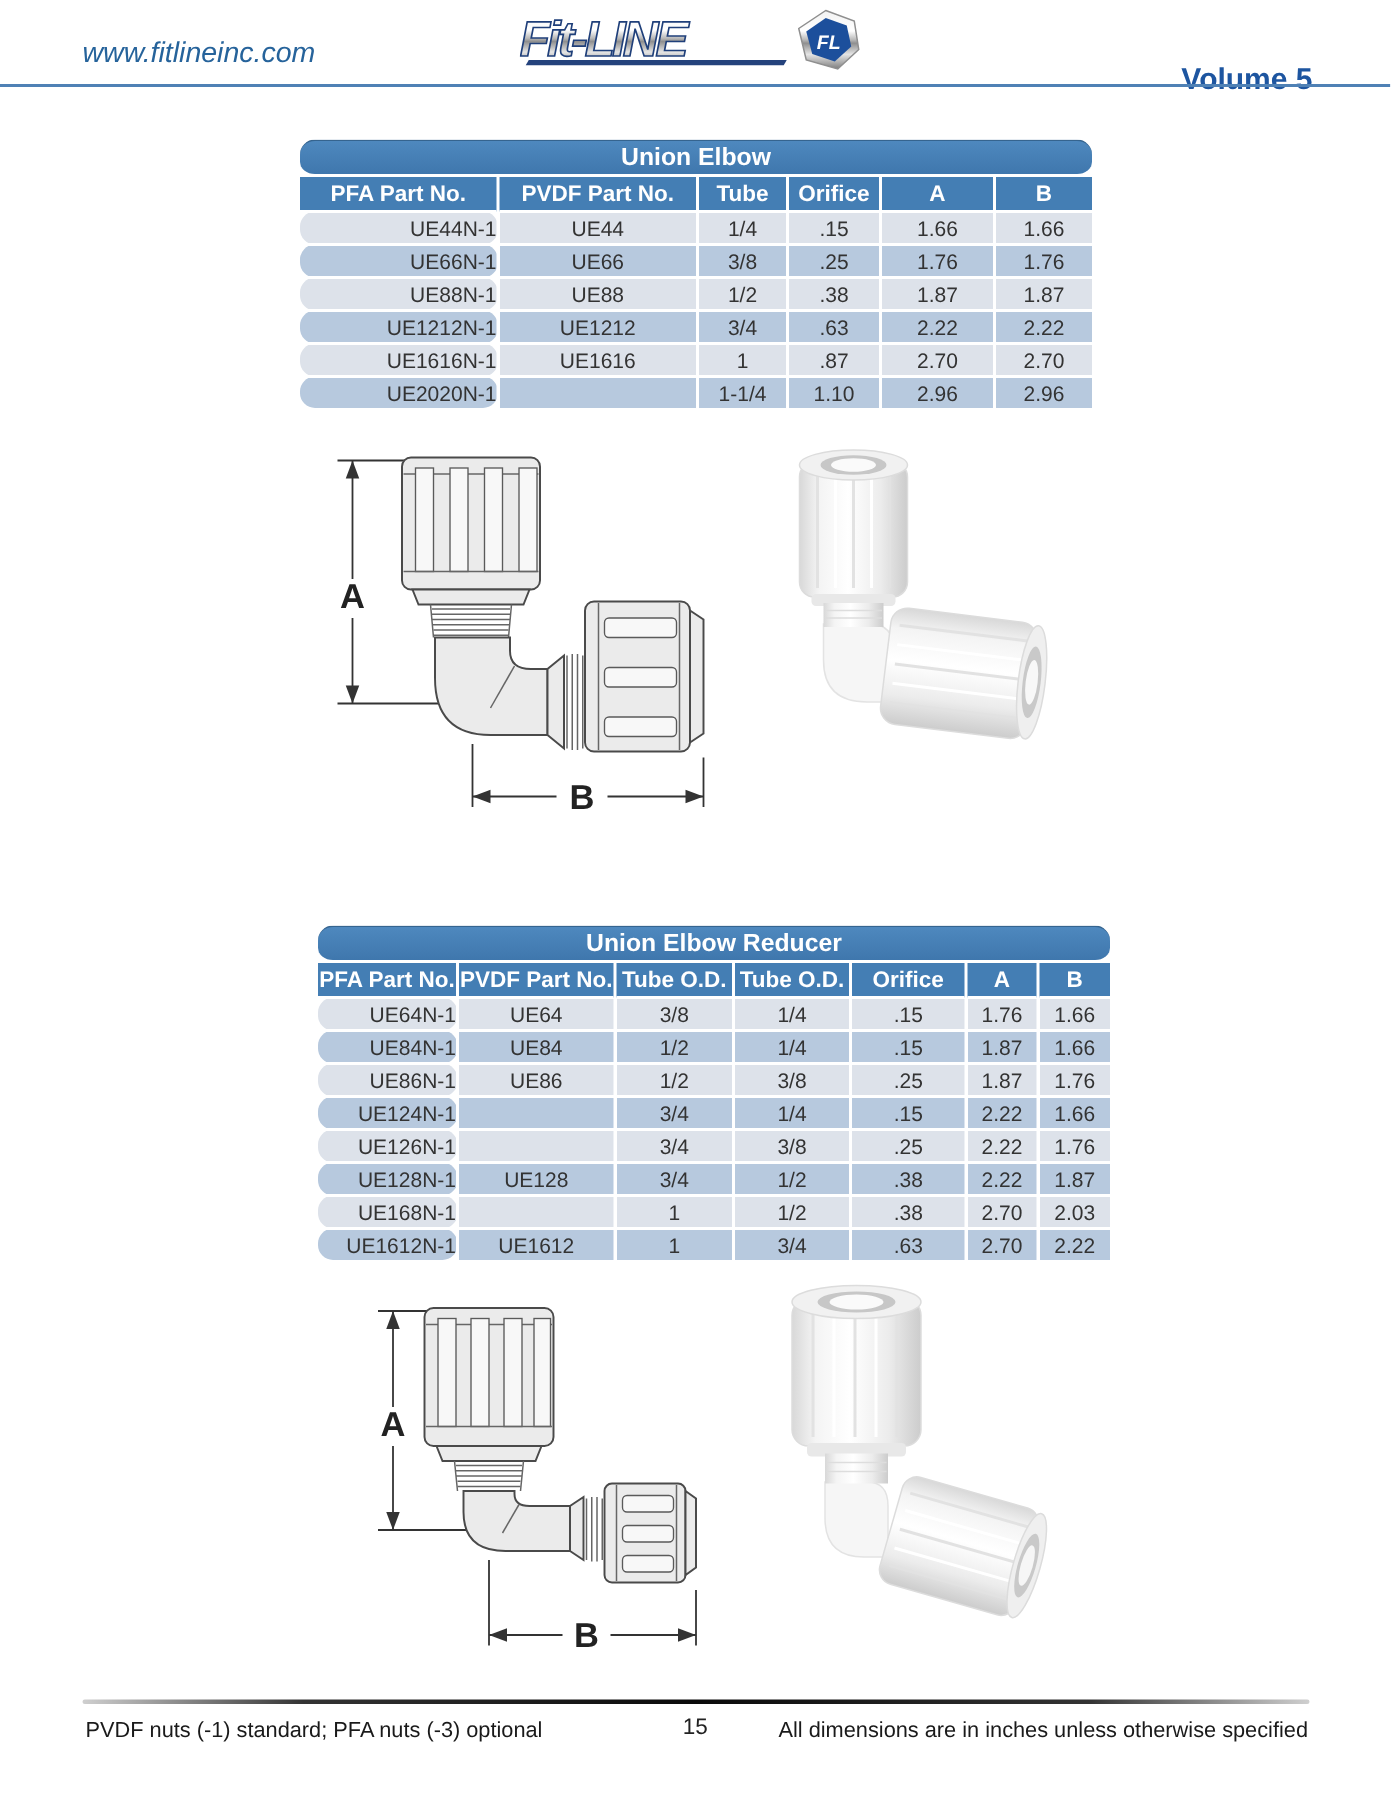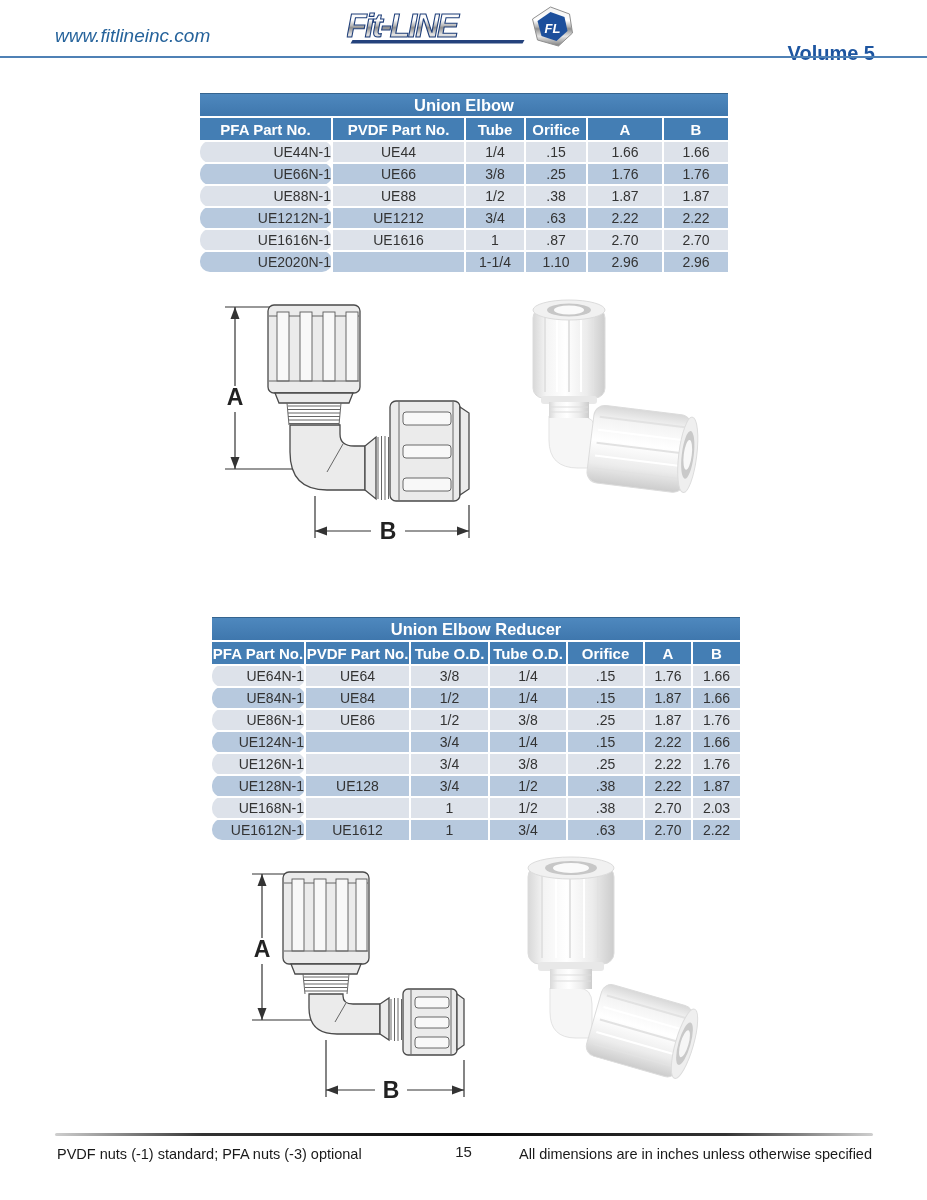--- a/index.html
+++ b/index.html
@@ -11,21 +11,21 @@
   .volume{position:absolute;top:42px;right:52px;font-size:20px;font-weight:bold;color:#1d55a0;}
   .logo{position:absolute;top:6px;left:50%;transform:translateX(-50%);}
   .header-rule{position:absolute;top:56px;left:0;width:927px;height:2px;background:#4f81b5;}
 
   
   .table-wrap{position:absolute;left:200px;width:528px;}
   .t1{top:93px;}
   .t2{top:617px;margin-left:12px;}
   .table-title{height:22px;line-height:22px;text-align:center;color:#fff;font-weight:bold;
                font-size:16.5px;background:linear-gradient(180deg,#4e88be,#3f77ad);
-               border-top:1px solid #35648f;border-bottom:2px solid #fff;}
+               border-top:1px solid #35648f;border-bottom:2px solid #fff;border-radius:10px;}
   table{border-collapse:collapse;width:528px;table-layout:fixed;}
   th{background:#447eb4;color:#ffffff;font-weight:bold;font-size:15px;height:22px;
      border-left:2px solid #fff;padding:0;}
   th:first-child{border-left:none;}
   td{font-size:14px;color:#333333;height:20px;text-align:center;padding:0;
      border-left:2px solid #fff;border-top:2px solid #fff;white-space:nowrap;overflow:hidden;}
   td:first-child{text-align:right;border-left:none;border-radius:10px;}
   tbody tr:nth-child(odd) td{background:#dde2ea;}
   tbody tr:nth-child(even) td{background:#b7c9de;}
 

